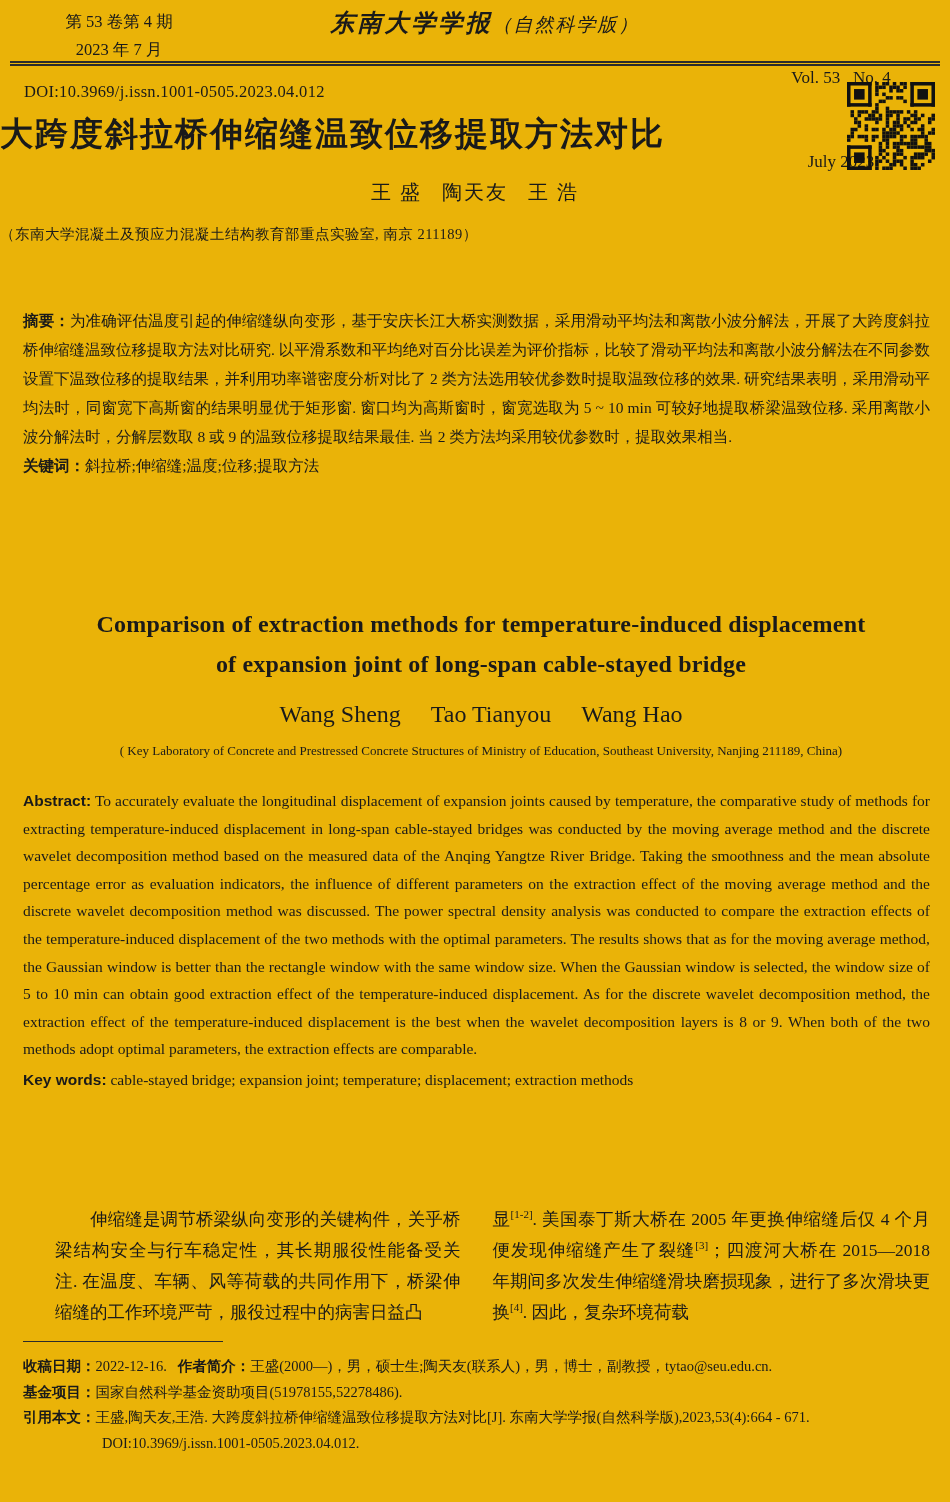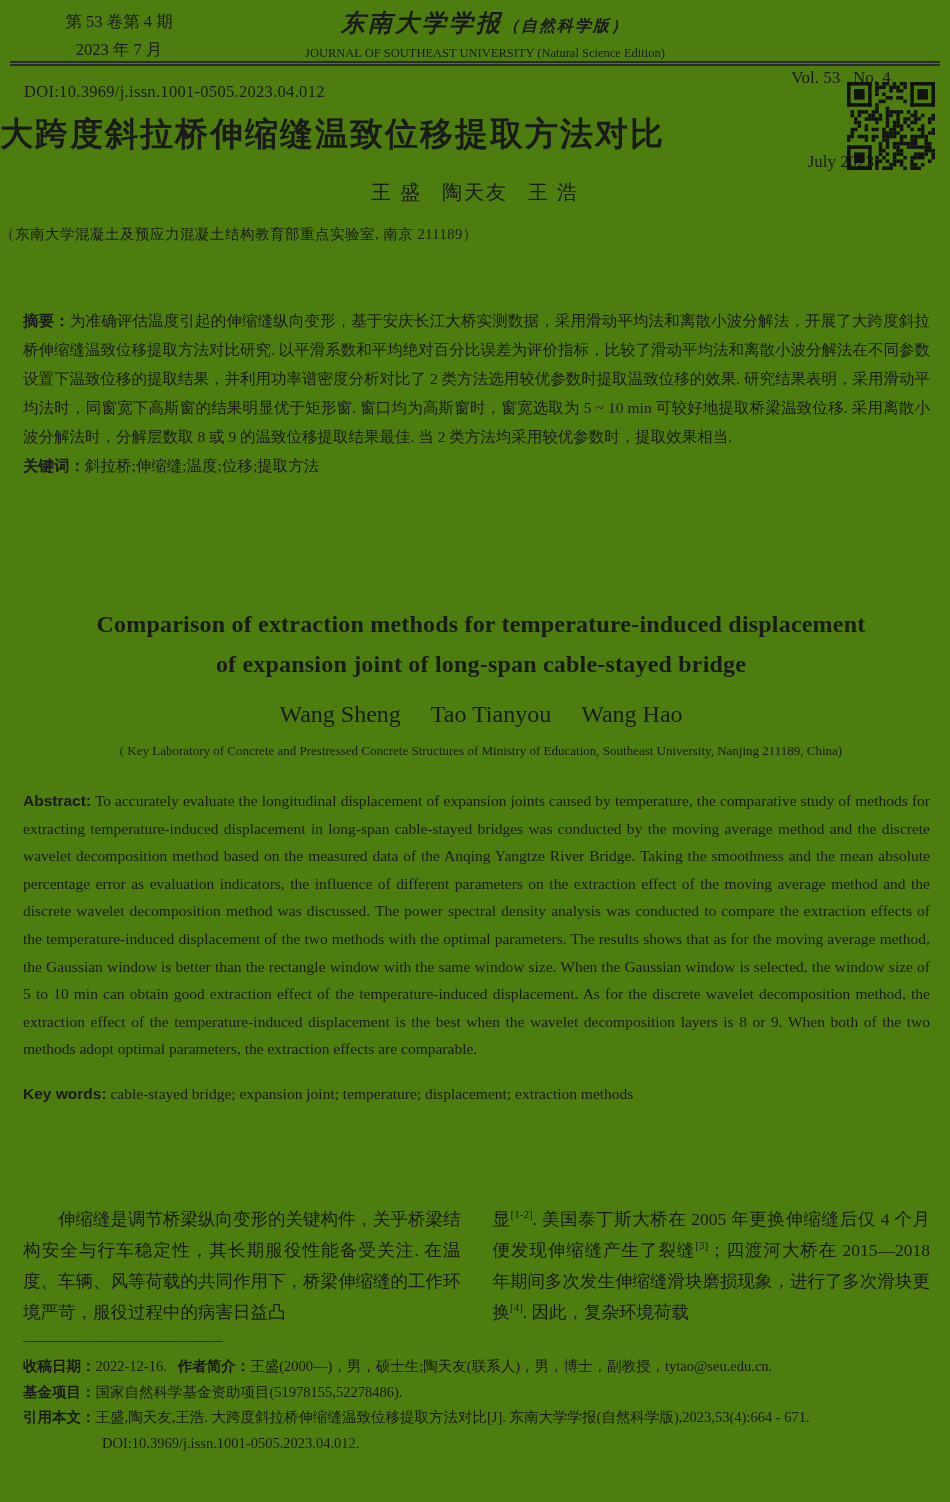--- a/index.html
+++ b/index.html
@@ -1,27 +1,27 @@
 <!DOCTYPE html>
 <html lang="zh"><head>
 <meta charset="utf-8">
 <style>
   * { margin:0; padding:0; box-sizing:border-box; }
   html,body { background:#888; }
   .page {
     position:relative; width:950px; height:1502px; margin:0 auto;
-    background:#4d7c0f; color:#1a1a1a; overflow:hidden;
+    background:#eab308; color:#1a1a1a; overflow:hidden;
     font-family:"Liberation Serif","DejaVu Serif",serif;
   }
   
   .hdr { position:absolute; top:8px; left:24px; right:24px; display:flex; justify-content:space-between; align-items:flex-start; }
   .hdr-left { width:190px; text-align:center; font-size:16.5px; line-height:28px; }
   .hdr-center { flex:1; text-align:center; }
   .hdr-journal-cn { font-size:24px; font-weight:bold; font-style:italic; letter-spacing:3px; line-height:30px; }
-  .hdr-journal-ed { font-size:16px; font-weight:bold; letter-spacing:2px; }
+  .hdr-journal-ed { font-size:19px; font-weight:normal; letter-spacing:2px; }
   .hdr-journal-en { font-size:12.5px; line-height:24px; }
   .hdr-right { width:170px; text-align:center; font-size:17px; line-height:28px; white-space:pre; }
   .rule-double { position:absolute; top:61px; left:10px; right:10px; height:5px; border-top:2px solid #2b2b2b; border-bottom:2px solid #2b2b2b; }
   
   .doi-top { position:absolute; top:82px; left:24px; font-size:16.5px; letter-spacing:.3px; }
   .qr { position:absolute; top:82px; left:847px; width:88px; height:88px; }
   .qr svg { width:88px; height:88px; fill:#111; }
   
   .cn-head { position:absolute; top:112px; left:0; right:0; text-align:left; }
   .title-cn { font-family:"Liberation Sans","DejaVu Sans",sans-serif; font-weight:bold; font-size:33px; letter-spacing:2px; padding-right:80px; }
@@ -33,44 +33,43 @@
   .lbl { font-family:Liberation Sans, sans-serif; font-weight:bold; }
   .clc-line { margin-top:3px; }
   .clc-gap { margin-left:34px; }
   
   .en-head { position:absolute; top:604px; left:0; right:0; text-align:center;padding-left:12px; }
   .title-en { font-size:24px; font-weight:bold; line-height:40px; letter-spacing:.2px; }
   .authors-en { margin-top:17px; display:flex; justify-content:center; gap:30px; font-size:24px; }
   .affil-en { margin-top:15px; font-size:13px; }
   
   .en-abs { position:absolute; top:787px; left:23px; right:20px; font-size:15.5px; line-height:27.6px; text-align:justify; }
-  .en-abs .kw { margin-top:17px; text-align:left; }
+  .en-abs .kw { margin-top:3px; text-align:left; }
   
   .body-cols { position:absolute; top:1204px; left:23px; right:20px; display:grid; grid-template-columns:1fr 1fr; column-gap:32px; font-size:17.5px; line-height:31px; text-align:justify; }
-  .body-cols .indent { text-indent:2em; }
+  .body-cols .indent { text-indent:2em;margin-left:32px; }
   sup { font-size:11px; line-height:0; }
   
   .foot-rule { position:absolute; top:1341px; left:23px; width:200px; border-top:1.5px solid #2b2b2b; }
   .footer { position:absolute; top:1354px; left:23px; right:20px; font-size:14.5px; line-height:25.5px; }
   .footer .lbl { font-size:14.5px; }
   .cite-doi { padding-left:79px; }
 </style>
 </head>
 <body>
 
 <div class="page">
 
   <div class="hdr">
     <div class="hdr-left">
       <div>第 53 卷第 4 期</div>
       <div>2023 年 7 月</div>
     </div>
     <div class="hdr-center">
       <div class="hdr-journal-cn"><span>东南大学学报</span><span class="hdr-journal-ed">（自然科学版）</span></div>
-      <div class="hdr-journal-en">JOURNAL OF SOUTHEAST UNIVERSITY (Natural Science Edition)</div>
     </div>
     <div class="hdr-right">
       <div>Vol. 53   No. 4</div>
       <div>July 2023</div>
     </div>
   </div>
   <div class="rule-double"></div>
 
   <div class="doi-top">DOI:10.3969/j.issn.1001-0505.2023.04.012</div>
   <div class="qr">

